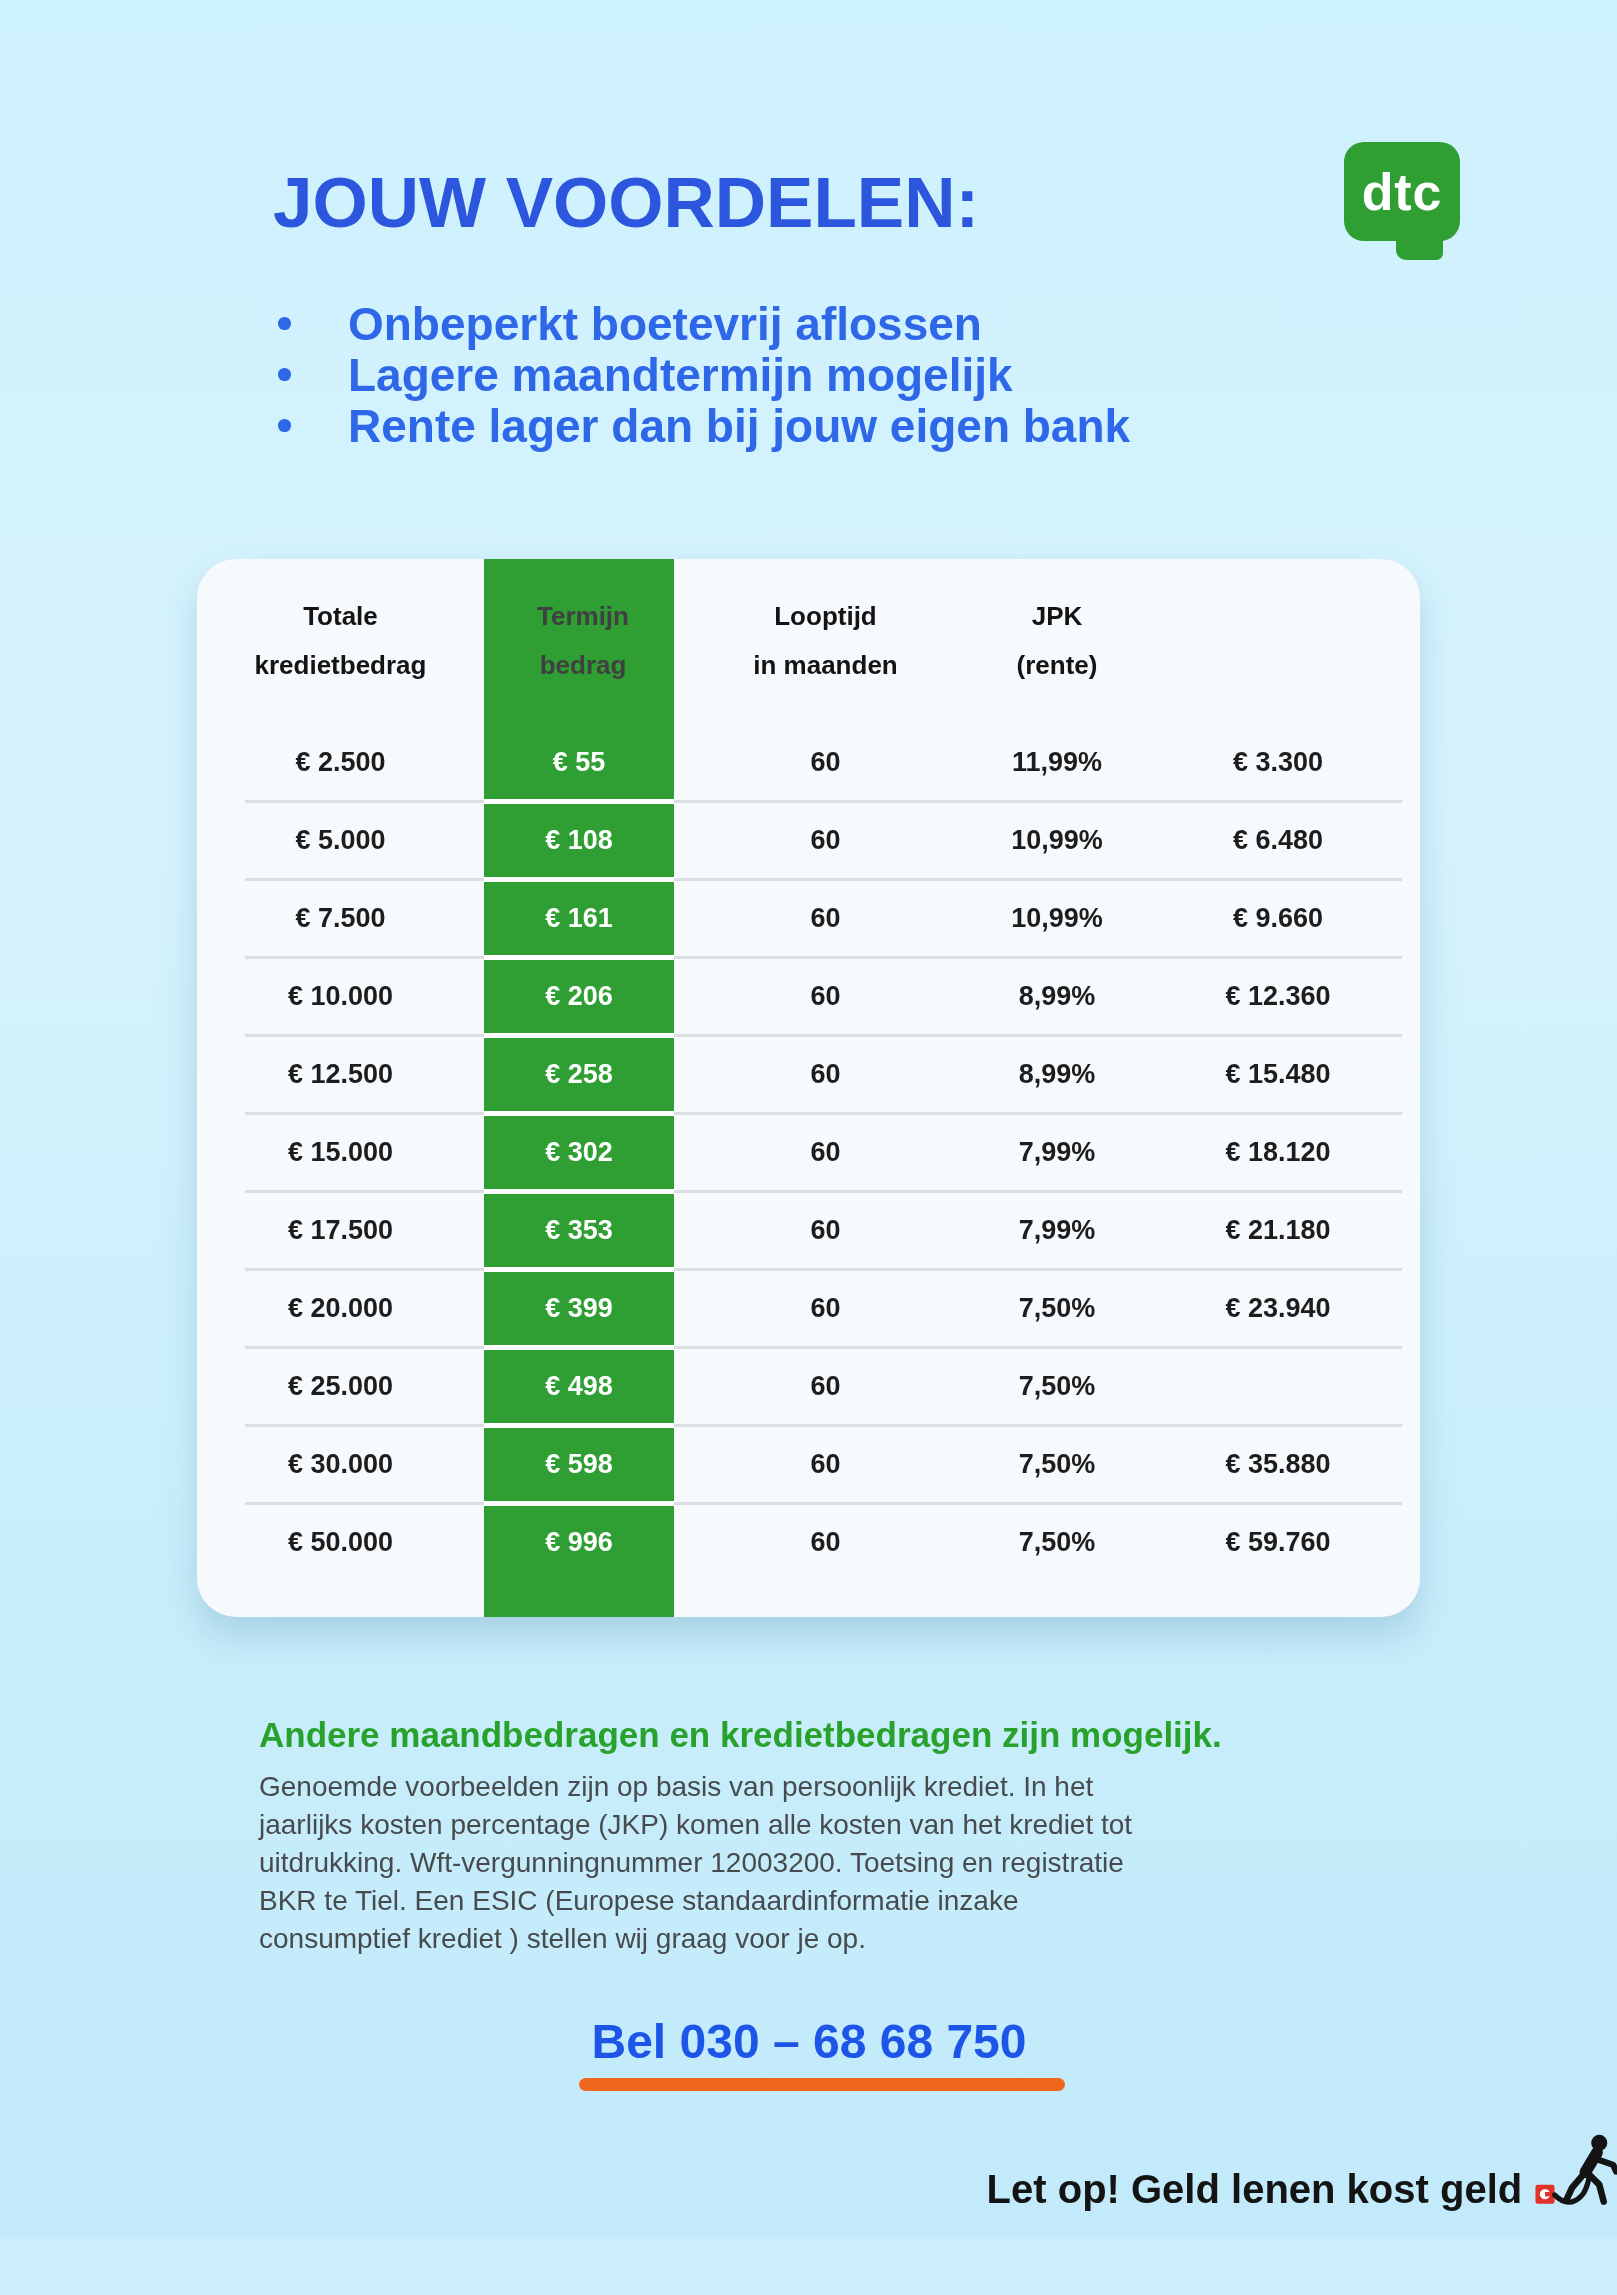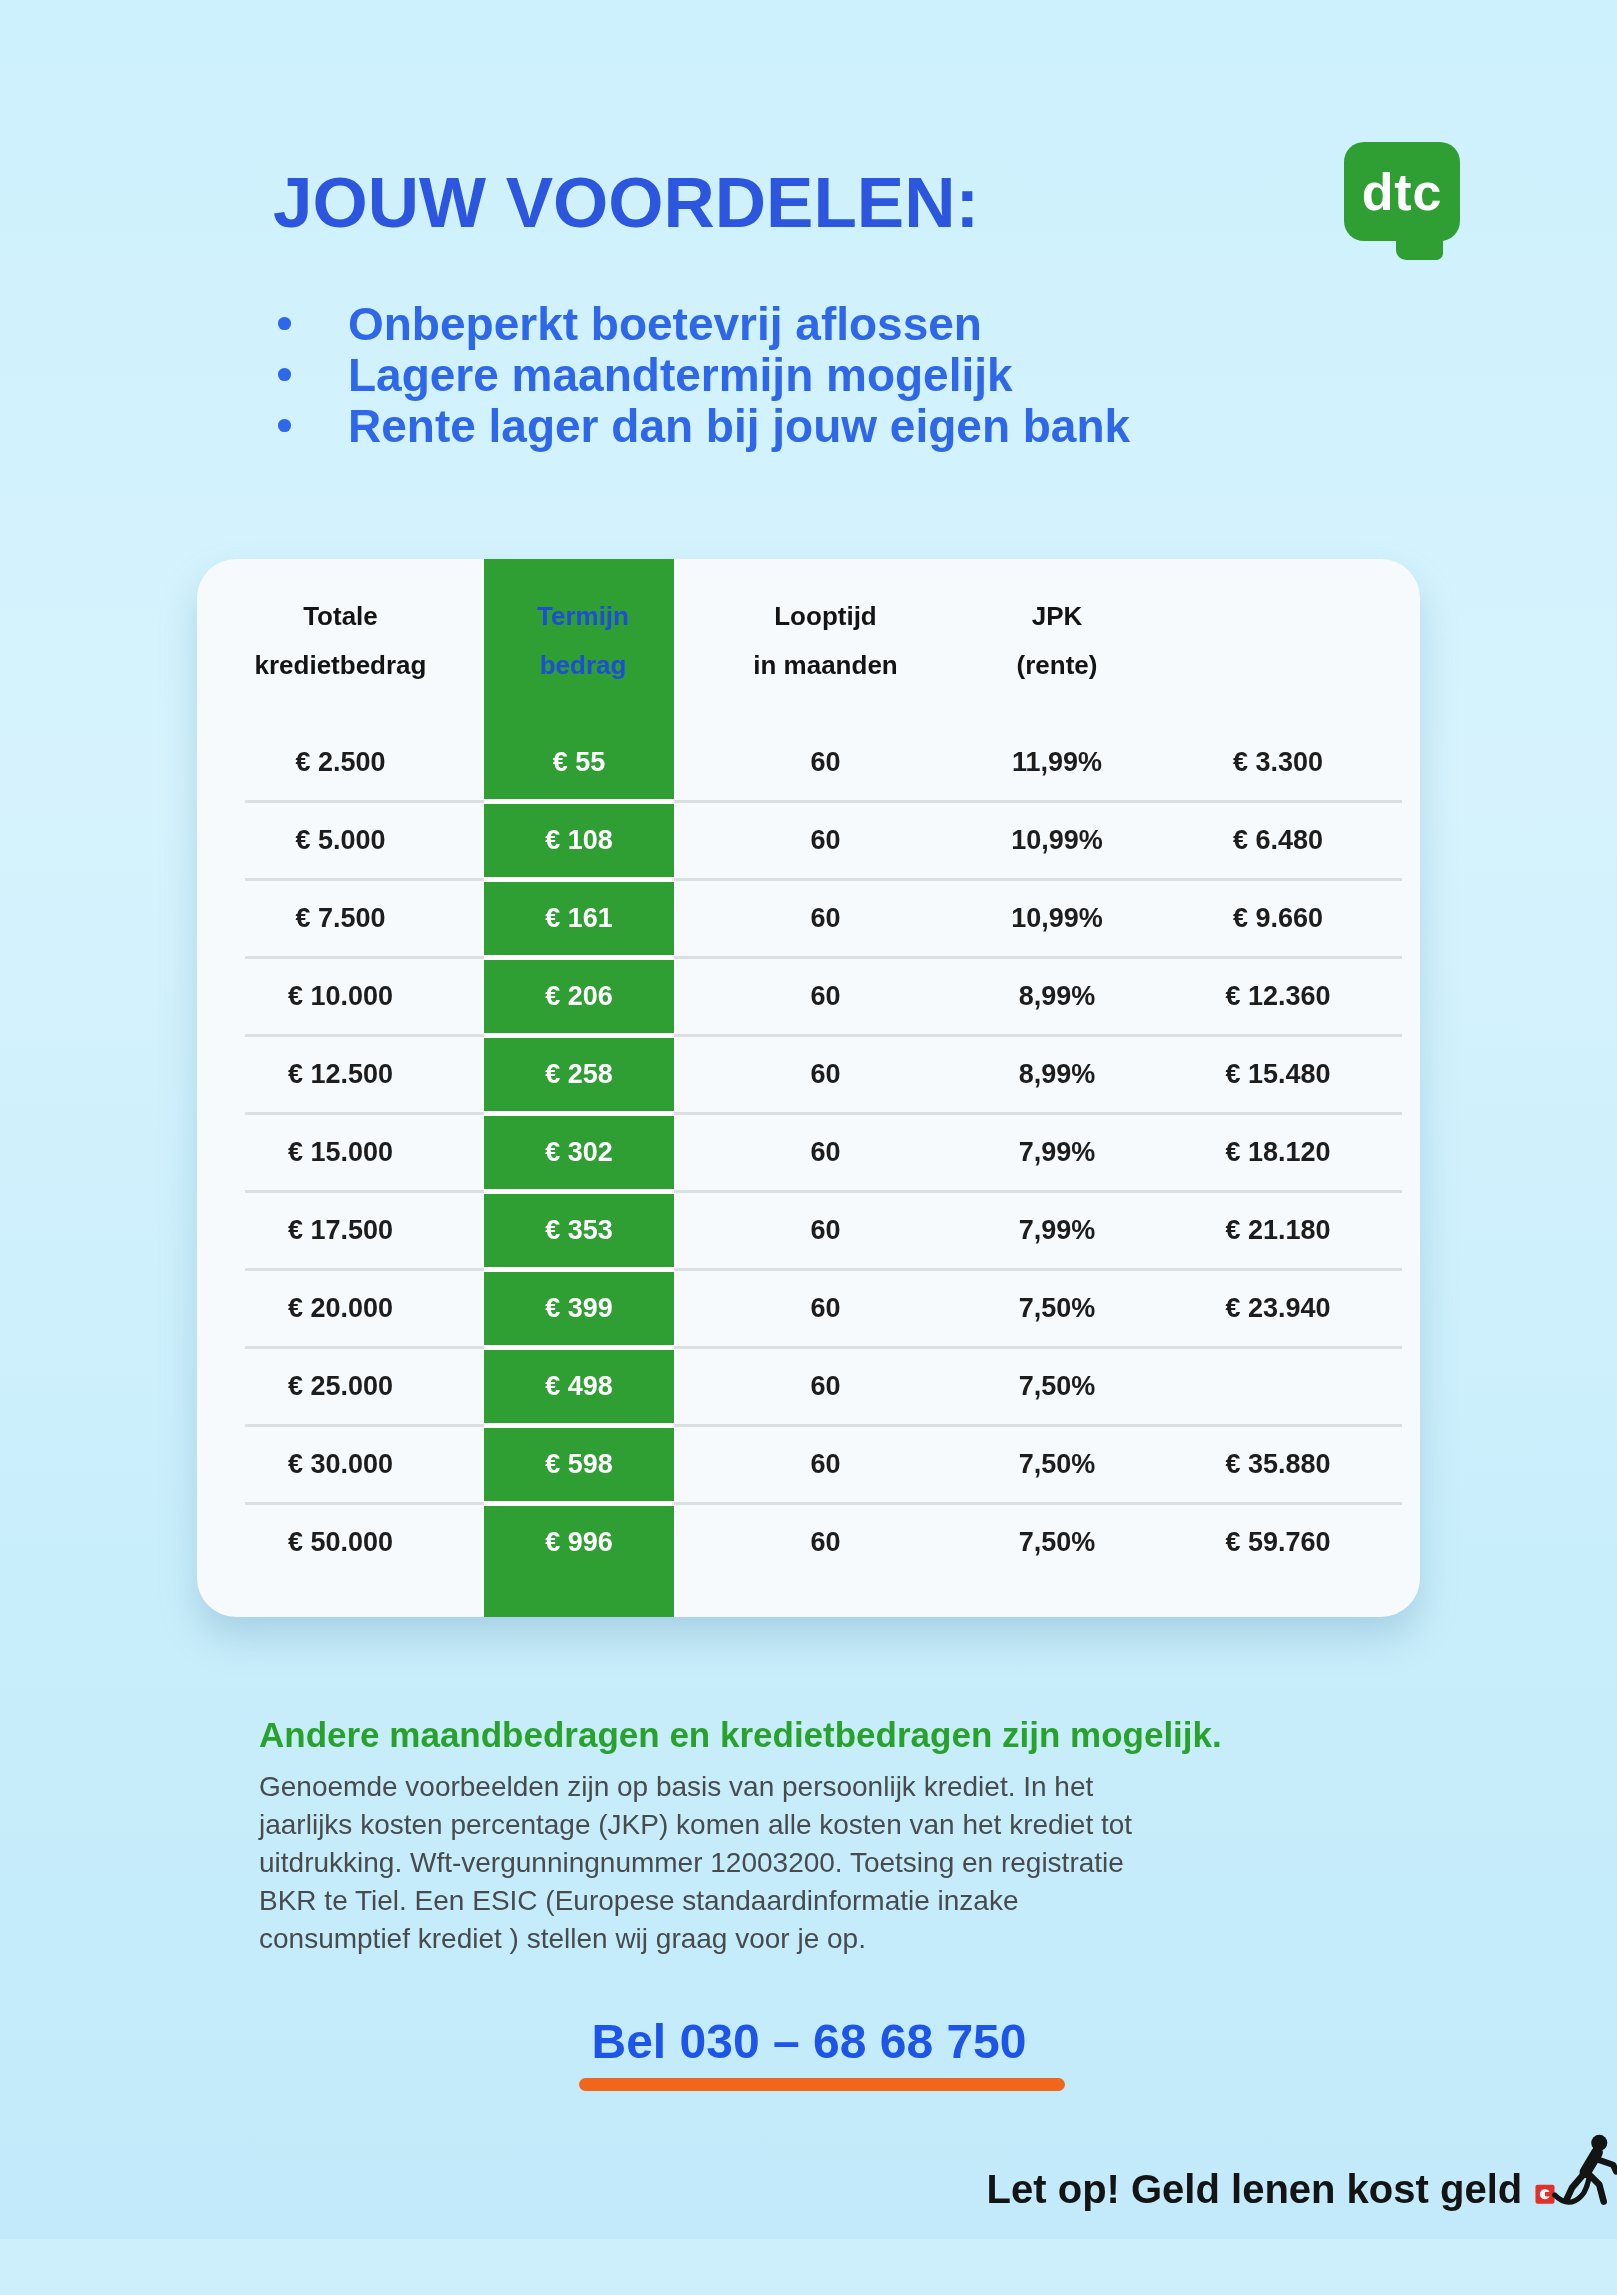--- a/index.html
+++ b/index.html
@@ -52,21 +52,21 @@
     background:var(--green,#2f9e33);z-index:0;
   }
   .thead,.tbody{position:relative;z-index:1;}
   .thead{
     display:grid;grid-template-columns:287px 190px 303px 160px 282px;height:164px;
   }
   .hcell{
     display:flex;flex-direction:column;align-items:center;justify-content:center;
     gap:20px;font-size:26px;font-weight:700;color:#141414;line-height:1.1;text-align:right;
   }
-  .hcell.c2{color:#1d4ed8;margin-left:8px;}
+  .hcell.c2{color:#404040;margin-left:8px;}
   .trow{
     position:relative;display:grid;
     grid-template-columns:287px 190px 303px 160px 282px;height:78px;
   }
   .trow + .trow::before{
     content:"";position:absolute;left:48px;right:18.5px;top:-0.8px;height:2.5px;
     background:var(--sep,#dcdfe1);
   }
   .trow + .trow::after{
     content:"";position:absolute;left:287px;width:190px;top:-2.5px;height:5.9px;

